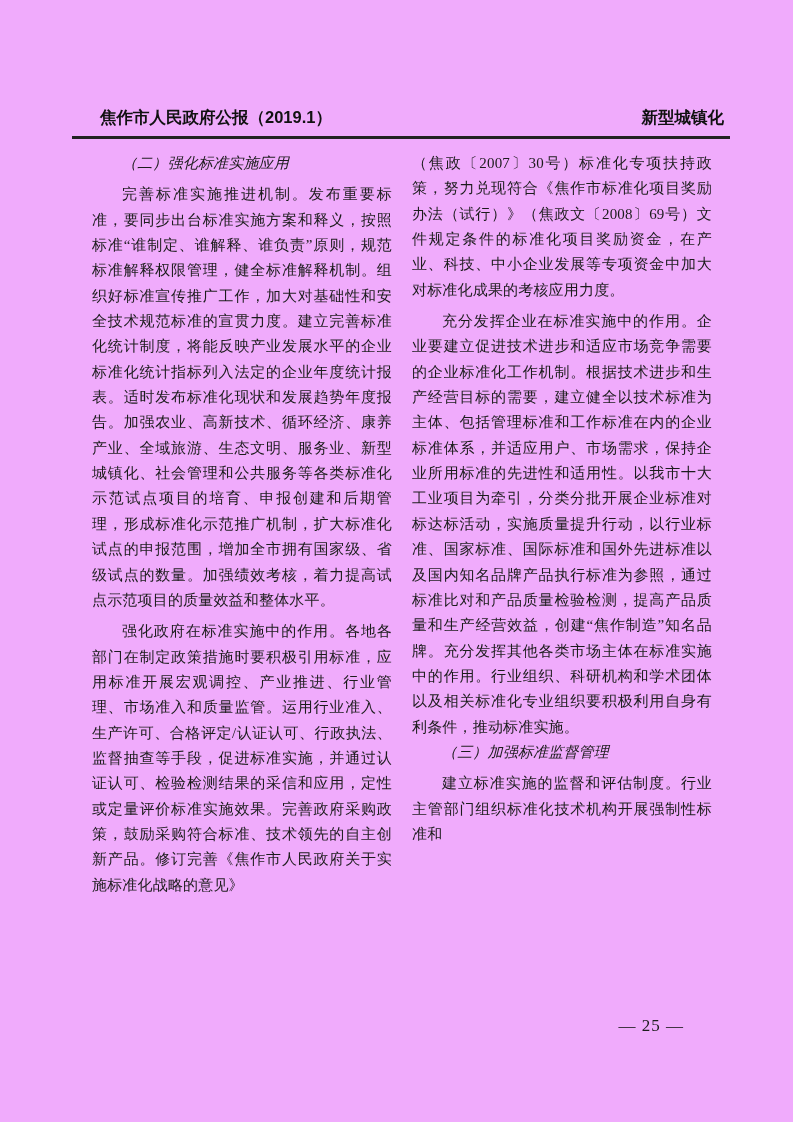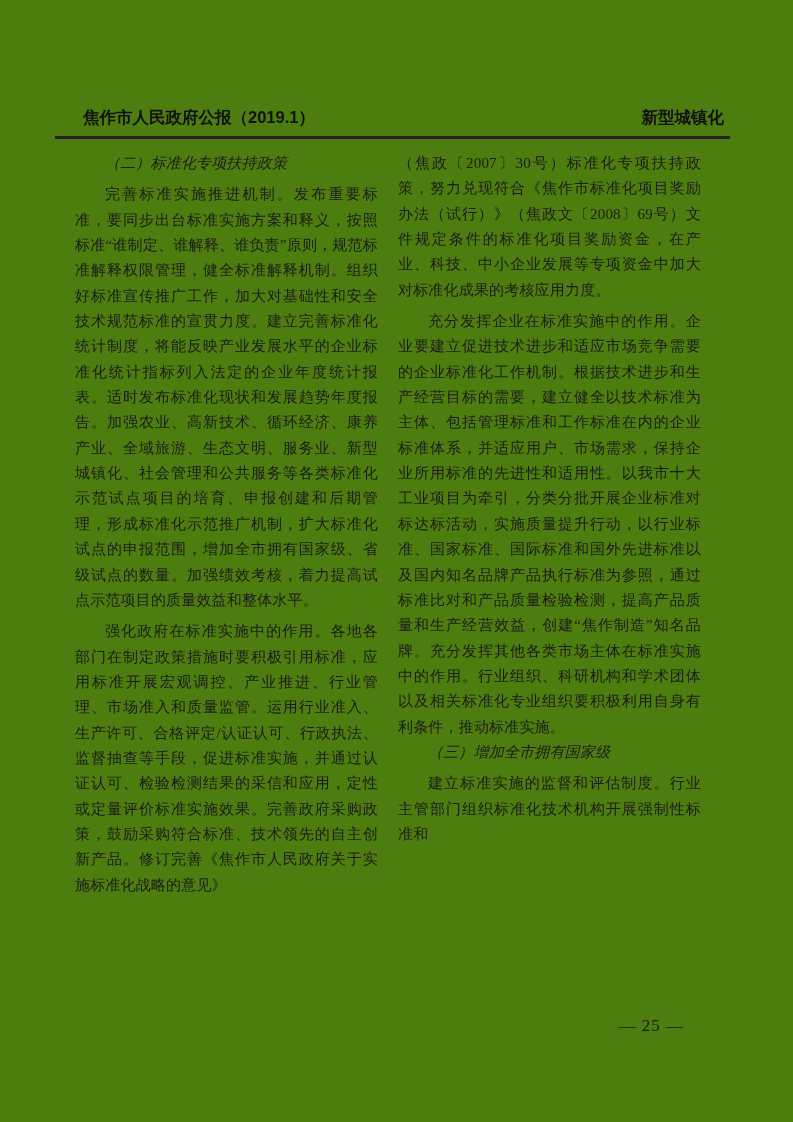--- a/index.html
+++ b/index.html
@@ -4,23 +4,23 @@
 <style>
   html, body {
     margin: 0;
     padding: 0;
     background: #ffffff;
   }
   .page {
     position: relative;
     width: 793px;
     height: 1122px;
-    background: #4d7c0f;
+    background: #f0abfc;
     box-sizing: border-box;
-    padding: 106px 63px 0 55px;
+    padding: 106px 63px 0 72px;
     overflow: hidden;
     font-family: "Liberation Serif", "DejaVu Serif", serif;
     color: #1c1c1c;
   }
   .page-header {
     display: flex;
     justify-content: space-between;
     align-items: flex-end;
     font-family: "Liberation Sans", "DejaVu Sans", sans-serif;
     font-weight: bold;
@@ -72,28 +72,28 @@
 
 <div class="page">
 
   <header class="page-header">
     <span>焦作市人民政府公报（2019.1）</span>
     <span>新型城镇化</span>
   </header>
 
   <main class="columns">
     <div class="column" id="col-left">
-        <p class="heading">（二）标准化专项扶持政策</p>
+        <p class="heading">（二）强化标准实施应用</p>
         <p class="body">完善标准实施推进机制。发布重要标准，要同步出台标准实施方案和释义，按照标准“谁制定、谁解释、谁负责”原则，规范标准解释权限管理，健全标准解释机制。组织好标准宣传推广工作，加大对基础性和安全技术规范标准的宣贯力度。建立完善标准化统计制度，将能反映产业发展水平的企业标准化统计指标列入法定的企业年度统计报表。适时发布标准化现状和发展趋势年度报告。加强农业、高新技术、循环经济、康养产业、全域旅游、生态文明、服务业、新型城镇化、社会管理和公共服务等各类标准化示范试点项目的培育、申报创建和后期管理，形成标准化示范推广机制，扩大标准化试点的申报范围，增加全市拥有国家级、省级试点的数量。加强绩效考核，着力提高试点示范项目的质量效益和整体水平。</p>
         <p class="body">强化政府在标准实施中的作用。各地各部门在制定政策措施时要积极引用标准，应用标准开展宏观调控、产业推进、行业管理、市场准入和质量监管。运用行业准入、生产许可、合格评定/认证认可、行政执法、监督抽查等手段，促进标准实施，并通过认证认可、检验检测结果的采信和应用，定性或定量评价标准实施效果。完善政府采购政策，鼓励采购符合标准、技术领先的自主创新产品。修订完善《焦作市人民政府关于实施标准化战略的意见》</p>
       </div>
     <div class="column" id="col-right">
         <p class="body-continuation">（焦政〔2007〕30号）标准化专项扶持政策，努力兑现符合《焦作市标准化项目奖励办法（试行）》（焦政文〔2008〕69号）文件规定条件的标准化项目奖励资金，在产业、科技、中小企业发展等专项资金中加大对标准化成果的考核应用力度。</p>
         <p class="body">充分发挥企业在标准实施中的作用。企业要建立促进技术进步和适应市场竞争需要的企业标准化工作机制。根据技术进步和生产经营目标的需要，建立健全以技术标准为主体、包括管理标准和工作标准在内的企业标准体系，并适应用户、市场需求，保持企业所用标准的先进性和适用性。以我市十大工业项目为牵引，分类分批开展企业标准对标达标活动，实施质量提升行动，以行业标准、国家标准、国际标准和国外先进标准以及国内知名品牌产品执行标准为参照，通过标准比对和产品质量检验检测，提高产品质量和生产经营效益，创建“焦作制造”知名品牌。充分发挥其他各类市场主体在标准实施中的作用。行业组织、科研机构和学术团体以及相关标准化专业组织要积极利用自身有利条件，推动标准实施。</p>
-        <p class="heading">（三）增加全市拥有国家级</p>
+        <p class="heading">（三）加强标准监督管理</p>
         <p class="body">建立标准实施的监督和评估制度。行业主管部门组织标准化技术机构开展强制性标准和</p>
       </div>
   </main>
 
   <footer class="page-footer">
     <span>— 25 —</span>
   </footer>
 
 </div>
 

